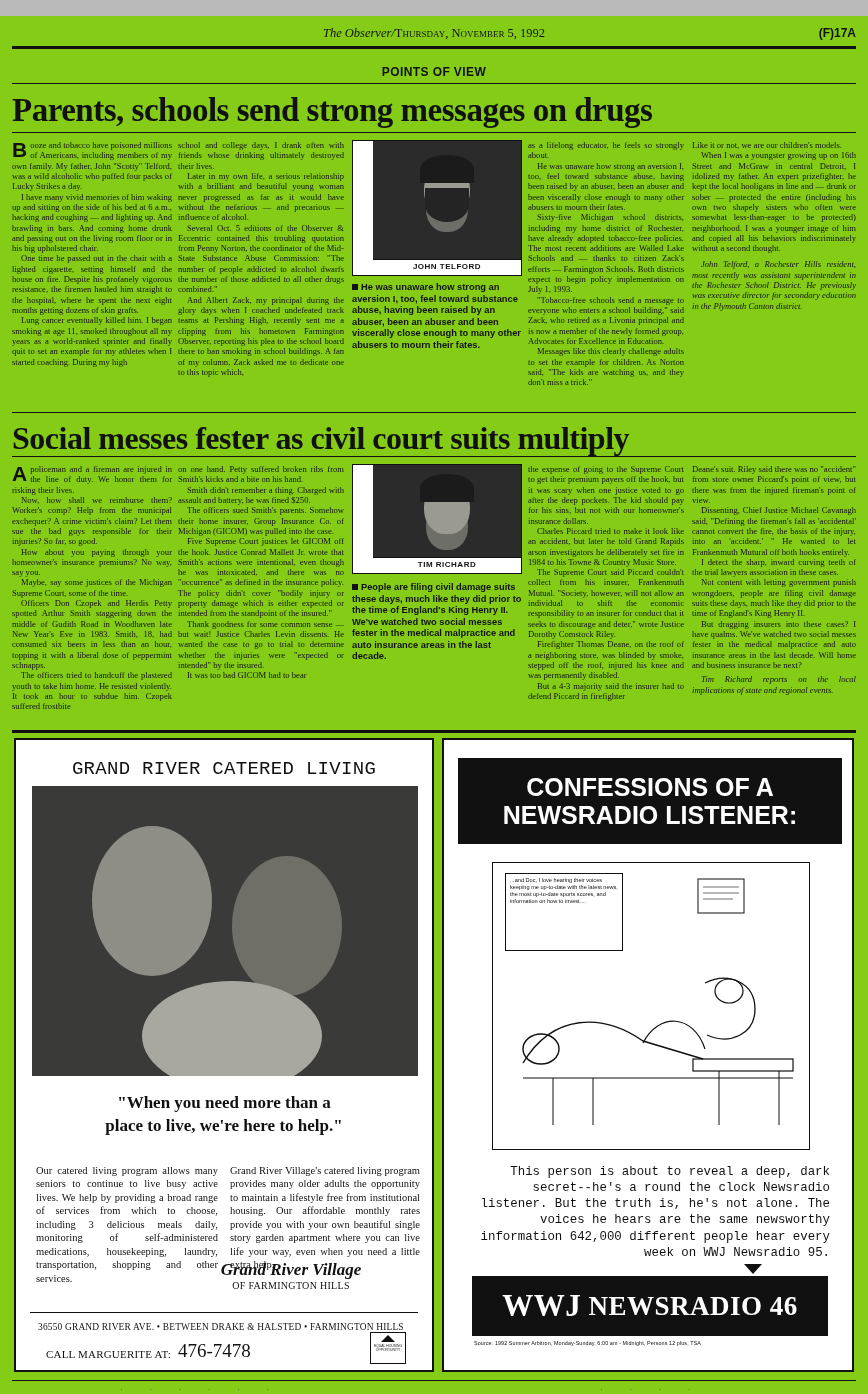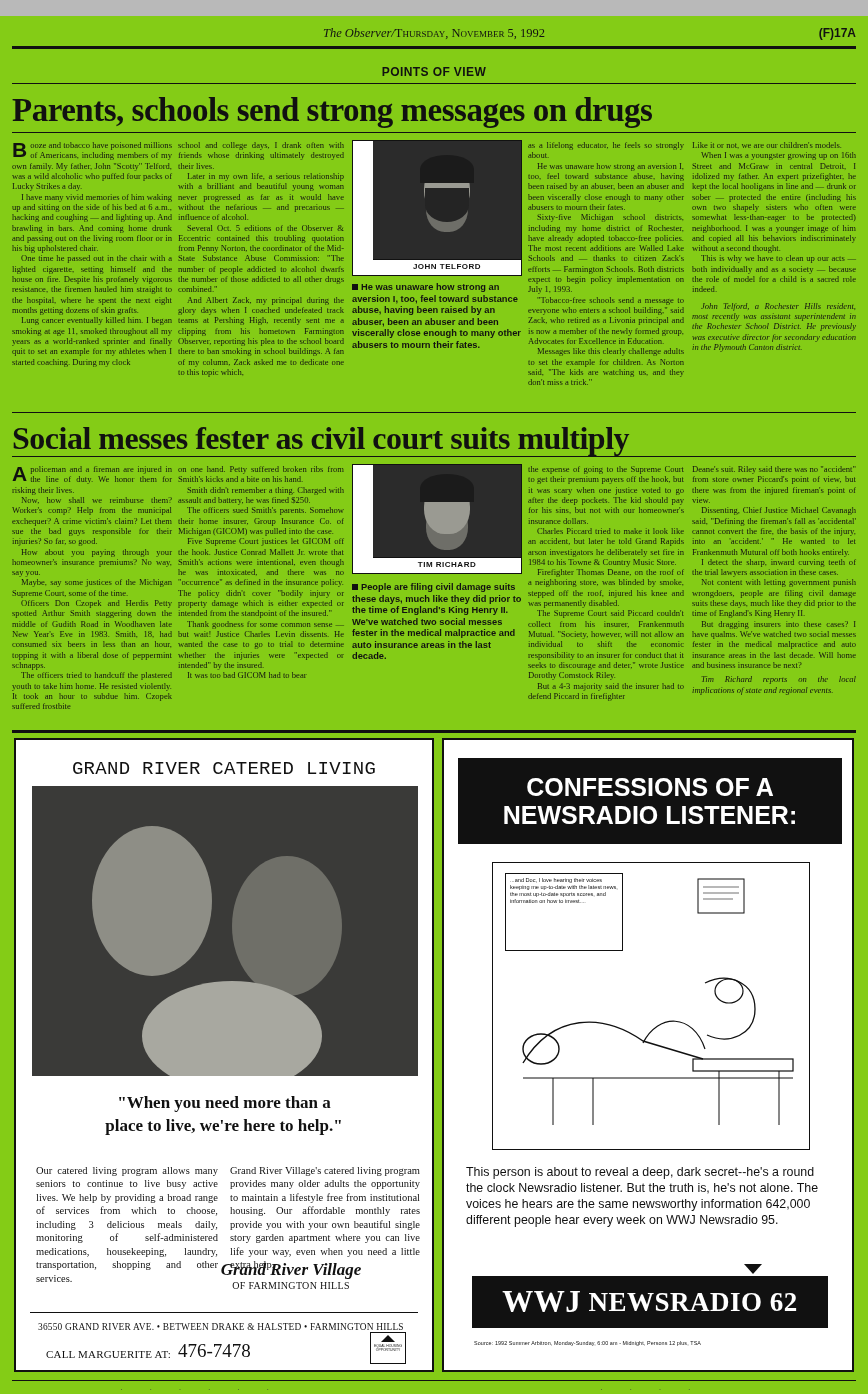--- a/index.html
+++ b/index.html
@@ -265,24 +265,24 @@
     border: 1px solid #111;
     background: #fff;
     font-size: 5.6px;
     line-height: 1.25;
     font-family: "Liberation Sans", sans-serif;
     padding: 3px 4px;
     box-sizing: border-box;
   }
   .ad-body-text {
     position: absolute;
-    font-family: Liberation Sans, sans-serif;
+    font-family: Liberation Mono, monospace;
     font-size: 12.4px;
     line-height: 1.3;
-    text-align: left;
+    text-align: right;
   }
   .wwj {
     position: absolute;
     background: #111;
     color: #fff;
     display: flex;
     align-items: center;
     justify-content: center;
     font-family: "Liberation Serif", serif;
     font-weight: bold;
@@ -317,21 +317,21 @@
   <div class="section-label" style="top:49px;">POINTS OF VIEW</div>
   <div class="rule-thin" style="top:67px;"></div>
 
   <div class="headline" id="headline-1">Parents, schools send strong messages on drugs</div>
   <div class="rule-thin" style="top:116px;"></div>
 
   <div class="col" style="left:12px; top:124px; width:160px;">
     <p class="first"><span class="dropcap">B</span><span>ooze and tobacco have poisoned millions of Americans, including members of my own family. My father, John "Scotty" Telford, was a wild alcoholic who puffed four packs of Lucky Strikes a day.</span></p>
     <p>I have many vivid memories of him waking up and sitting on the side of his bed at 6 a.m., hacking and coughing — and lighting up. And brawling in bars. And coming home drunk and passing out on the living room floor or in his big upholstered chair.</p>
     <p>One time he passed out in the chair with a lighted cigarette, setting himself and the house on fire. Despite his profanely vigorous resistance, the firemen hauled him straight to the hospital, where he spent the next eight months getting dozens of skin grafts.</p>
-    <p>Lung cancer eventually killed him. I began smoking at age 11, smoked throughout all my years as a world-ranked sprinter and finally quit to set an example for my athletes when I started coaching. During my clock</p>
+    <p>Lung cancer eventually killed him. I began smoking at age 11, smoked throughout all my years as a world-ranked sprinter and finally quit to set an example for my athletes when I started coaching. During my high</p>
   </div>
 
   <div class="col" style="left:178px; top:124px; width:166px;">
     <p class="first">school and college days, I drank often with friends whose drinking ultimately destroyed their lives.</p>
     <p>Later in my own life, a serious relationship with a brilliant and beautiful young woman never progressed as far as it would have without the nefarious — and precarious — influence of alcohol.</p>
     <p>Several Oct. 5 editions of the Observer &amp; Eccentric contained this troubling quotation from Penny Norton, the coordinator of the Mid-State Substance Abuse Commission: "The number of people addicted to alcohol dwarfs the number of those addicted to all other drugs combined."</p>
     <p>And Albert Zack, my principal during the glory days when I coached undefeated track teams at Pershing High, recently sent me a clipping from his hometown Farmington Observer, reporting his plea to the school board there to ban smoking in school buildings. A fan of my column, Zack asked me to dedicate one to this topic which,</p>
   </div>
 
   <div class="photo-box" style="left:352px; top:124px; width:170px; height:136px;">
@@ -350,21 +350,20 @@
     <p class="first">as a lifelong educator, he feels so strongly about.</p>
     <p>He was unaware how strong an aversion I, too, feel toward substance abuse, having been raised by an abuser, been an abuser and been viscerally close enough to many other abusers to mourn their fates.</p>
     <p>Sixty-five Michigan school districts, including my home district of Rochester, have already adopted tobacco-free policies. The most recent additions are Walled Lake Schools and — thanks to citizen Zack's efforts — Farmington Schools. Both districts expect to begin policy implementation on July 1, 1993.</p>
     <p>"Tobacco-free schools send a message to everyone who enters a school building," said Zack, who retired as a Livonia principal and is now a member of the newly formed group, Advocates for Excellence in Education.</p>
     <p>Messages like this clearly challenge adults to set the example for children. As Norton said, "The kids are watching us, and they don't miss a trick."</p>
   </div>
 
   <div class="col" style="left:692px; top:124px; width:164px;">
     <p class="first">Like it or not, we are our children's models.</p>
     <p>When I was a youngster growing up on 16th Street and McGraw in central Detroit, I idolized my father. An expert prizefighter, he kept the local hooligans in line and — drunk or sober — protected the entire (including his own two shapely sisters who often were somewhat less-than-eager to be protected) neighborhood. I was a younger image of him and copied all his behaviors indiscriminately without a second thought.</p>
-    <p>This is why we have to clean up our acts — both individually and as a society — because the role of model for a child is a sacred role indeed.</p>
     <p class="ital" style="margin-top:6px;">John Telford, a Rochester Hills resident, most recently was assistant superintendent in the Rochester School District. He previously was executive director for secondary education in the Plymouth Canton district.</p>
   </div>
 
   <div class="rule-thin" style="top:396px;"></div>
 
   <div class="headline" id="headline-2">Social messes fester as civil court suits multiply</div>
   <div class="rule-thin" style="top:440px;"></div>
 
   <div class="col" style="left:12px; top:448px; width:160px;">
     <p class="first"><span class="dropcap">A</span><span>policeman and a fireman are injured in the line of duty. We honor them for risking their lives.</span></p>
@@ -391,22 +390,22 @@
     </div>
     <div class="photo-name">TIM RICHARD</div>
   </div>
   <div class="cutline" style="left:352px; top:566px; width:170px;">
     <span class="sq"></span><span>People are filing civil damage suits these days, much like they did prior to the time of England's King Henry II. We've watched two social messes fester in the medical malpractice and auto insurance areas in the last decade.</span>
   </div>
 
   <div class="col" style="left:528px; top:448px; width:156px;">
     <p class="first">the expense of going to the Supreme Court to get their premium payers off the hook, but it was scary when one justice voted to go after the deep pockets. The kid should pay for his sins, but not with our homeowner's insurance dollars.</p>
     <p>Charles Piccard tried to make it look like an accident, but later he told Grand Rapids arson investigators he deliberately set fire in 1984 to his Towne &amp; Country Music Store.</p>
+    <p>The Supreme Court said Piccard couldn't collect from his insurer, Frankenmuth Mutual. "Society, however, will not allow an individual to shift the economic responsibility to an insurer for conduct that it seeks to discourage and deter," wrote Justice Dorothy Comstock Riley.</p>
     <p>Firefighter Thomas Deane, on the roof of a neighboring store, was blinded by smoke, stepped off the roof, injured his knee and was permanently disabled.</p>
-    <p>The Supreme Court said Piccard couldn't collect from his insurer, Frankenmuth Mutual. "Society, however, will not allow an individual to shift the economic responsibility to an insurer for conduct that it seeks to discourage and deter," wrote Justice Dorothy Comstock Riley.</p>
     <p>But a 4-3 majority said the insurer had to defend Piccard in firefighter</p>
   </div>
 
   <div class="col" style="left:692px; top:448px; width:164px;">
     <p class="first">Deane's suit. Riley said there was no "accident" from store owner Piccard's point of view, but there was from the injured fireman's point of view.</p>
     <p>Dissenting, Chief Justice Michael Cavanagh said, "Defining the fireman's fall as 'accidental' cannot convert the fire, the basis of the injury, into an 'accident.' " He wanted to let Frankenmuth Mutural off both hooks entirely.</p>
     <p>I detect the sharp, inward curving teeth of the trial lawyers association in these cases.</p>
     <p>Not content with letting government punish wrongdoers, people are filing civil damage suits these days, much like they did prior to the time of England's King Henry II.</p>
     <p>But dragging insurers into these cases? I have qualms. We've watched two social messes fester in the medical malpractice and auto insurance areas in the last decade. Will home and business insurance be next?</p>
     <p class="ital" style="margin-top:4px;">Tim Richard reports on the local implications of state and regional events.</p>
@@ -471,22 +470,22 @@
         <path d="M30 215 L300 215" stroke="#111" stroke-width="1"></path>
         <path d="M60 215 L60 262 M100 215 L100 262" stroke="#111" stroke-width="1"></path>
         <path d="M226 208 L226 262 M286 208 L286 262" stroke="#111" stroke-width="1"></path>
       </svg>
     </div>
 
     <div class="ad-body-text" style="left:22px; right:22px; top:424px;">This person is about to reveal a deep, dark secret--he's a round the clock Newsradio listener.  But the truth is, he's not alone.  The voices he hears are the same newsworthy information 642,000 different people hear every week on WWJ Newsradio 95.</div>
 
     <div style="position:absolute; left:300px; top:524px; width:0; height:0; border-left:9px solid transparent; border-right:9px solid transparent; border-top:10px solid #111;"></div>
 
-    <div class="wwj" style="left:28px; top:536px; width:356px; height:52px; font-size:27px;">
-      <span style="font-size:31px;">WWJ</span>&nbsp;<span style="font-variant:small-caps;">NEWSRADIO 62</span>
+    <div class="wwj" style="left:28px; top:536px; width:356px; height:60px; font-size:27px;">
+      <span style="font-size:31px;">WWJ</span>&nbsp;<span style="font-variant:small-caps;">NEWSRADIO 46</span>
     </div>
 
     <div class="source-line" style="left:30px; top:600px;">Source:  1992 Summer Arbitron, Monday-Sunday, 6:00 am - Midnight, Persons 12 plus, TSA</div>
   </div>
 
   <div class="rule-thin" style="top:1364px;"></div>
   <div class="dots" style="left:120px; top:1368px;">· · · · · ·</div>
   <div class="dots" style="left:600px; top:1368px;">· · · ·</div>
 
 </div>

